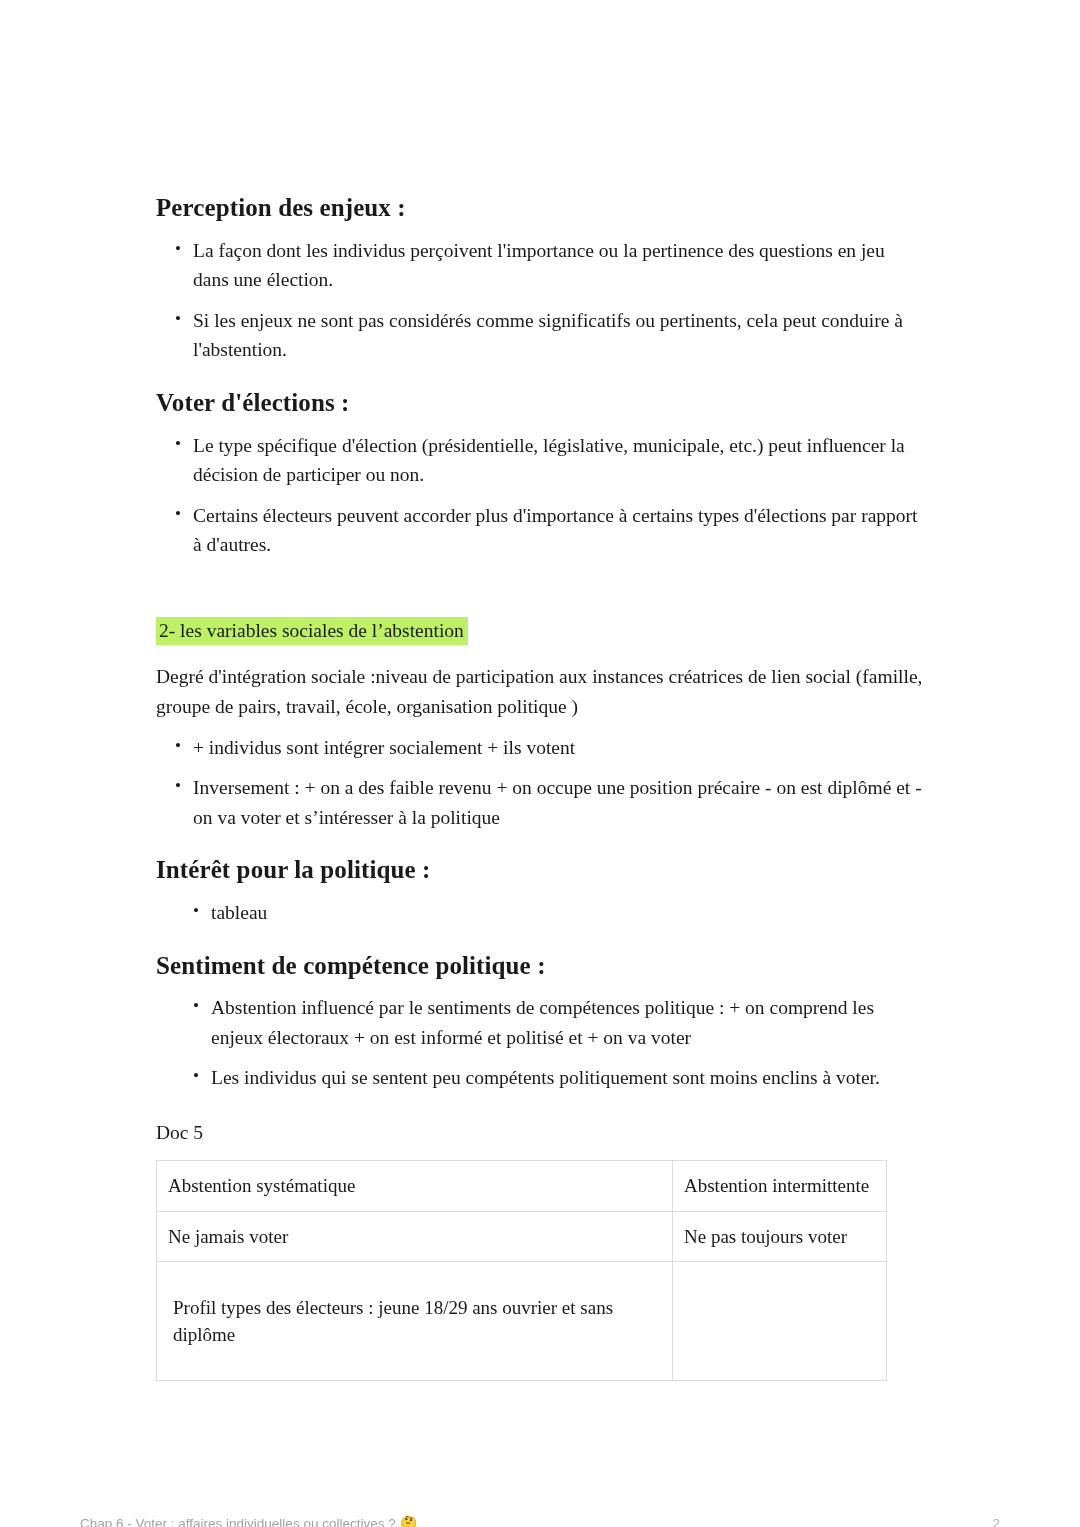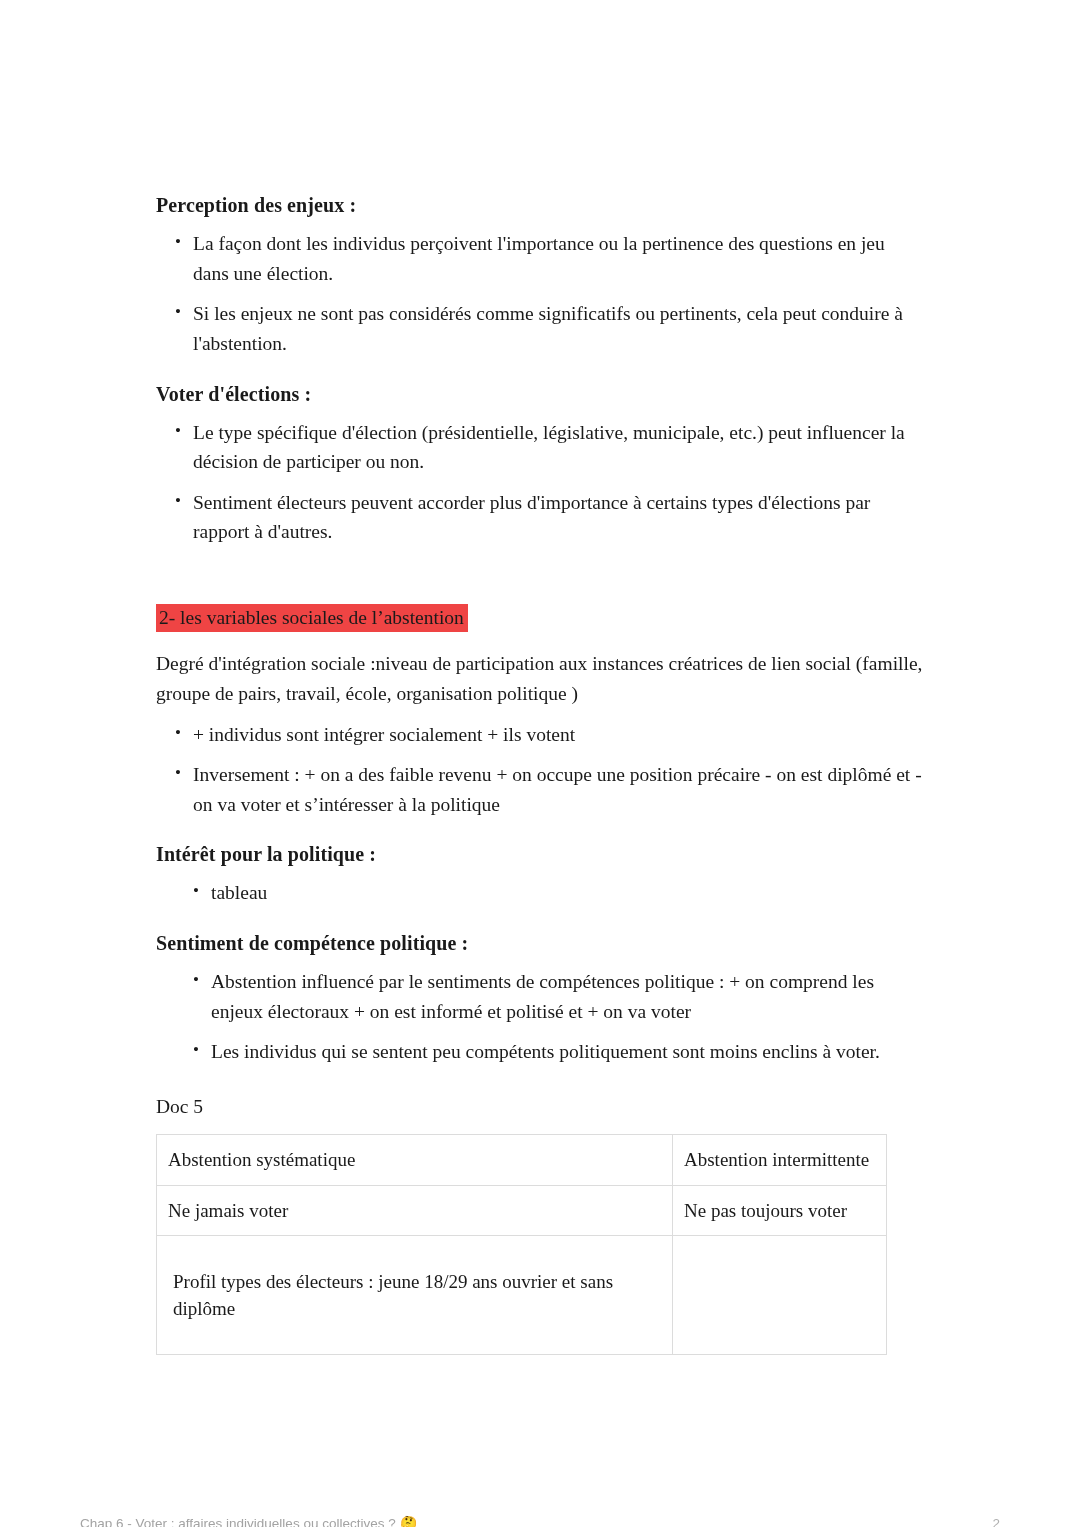--- a/index.html
+++ b/index.html
@@ -27,21 +27,21 @@
   .content {
     position: absolute;
     left: 156px;
     top: 192px;
     width: 768px;
   }
 
   
   .heading {
     font-weight: bold;
-    font-size: 20px;
+    font-size: 25px;
     line-height: 1.30;
     margin: 0 0 4px 0;
     letter-spacing: 0.1px;
   }
 
   .heading-spaced {
     margin-top: 22px;
   }
 
   
@@ -78,21 +78,21 @@
     left: 37px;
   }
 
   
   .section-title-wrap {
     margin-top: 56px;
     margin-bottom: 17px;
   }
   .section-title {
     display: inline;
-    background: #ef4444;
+    background: #bef264;
     font-size: 19.5px;
     line-height: 1.50;
     padding: 3px 4px 4px 3px;
     box-decoration-break: clone;
     -webkit-box-decoration-break: clone;
   }
 
   
   .para {
     font-size: 19.5px;
@@ -172,21 +172,21 @@
 
     <h2 class="heading">Perception des enjeux :</h2>
     <ul class="bullets">
       <li>La façon dont les individus perçoivent l'importance ou la pertinence des questions en jeu dans une élection.</li>
       <li>Si les enjeux ne sont pas considérés comme significatifs ou pertinents, cela peut conduire à l'abstention.</li>
     </ul>
 
     <h2 class="heading heading-spaced">Voter d'élections :</h2>
     <ul class="bullets">
       <li>Le type spécifique d'élection (présidentielle, législative, municipale, etc.) peut influencer la décision de participer ou non.</li>
-      <li>Sentiment électeurs peuvent accorder plus d'importance à certains types d'élections par rapport à d'autres.</li>
+      <li>Certains électeurs peuvent accorder plus d'importance à certains types d'élections par rapport à d'autres.</li>
     </ul>
 
     <div class="section-title-wrap">
       <span class="section-title">2- les variables sociales de l’abstention</span>
     </div>
 
     <p class="para">
       <span class="lead">Degré d'intégration sociale :</span><span>niveau de participation aux instances créatrices de lien social (famille, groupe de pairs, travail, école, organisation politique )</span>
     </p>
     <ul class="bullets">

